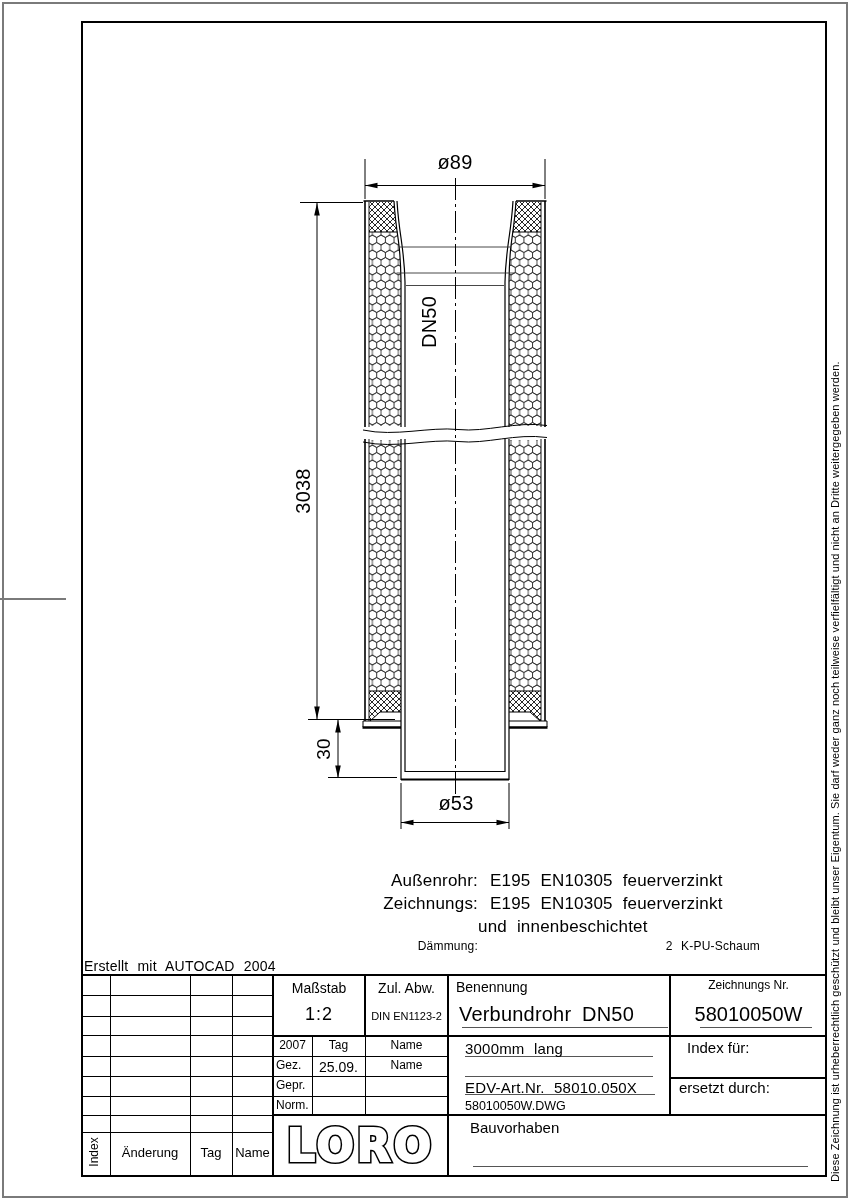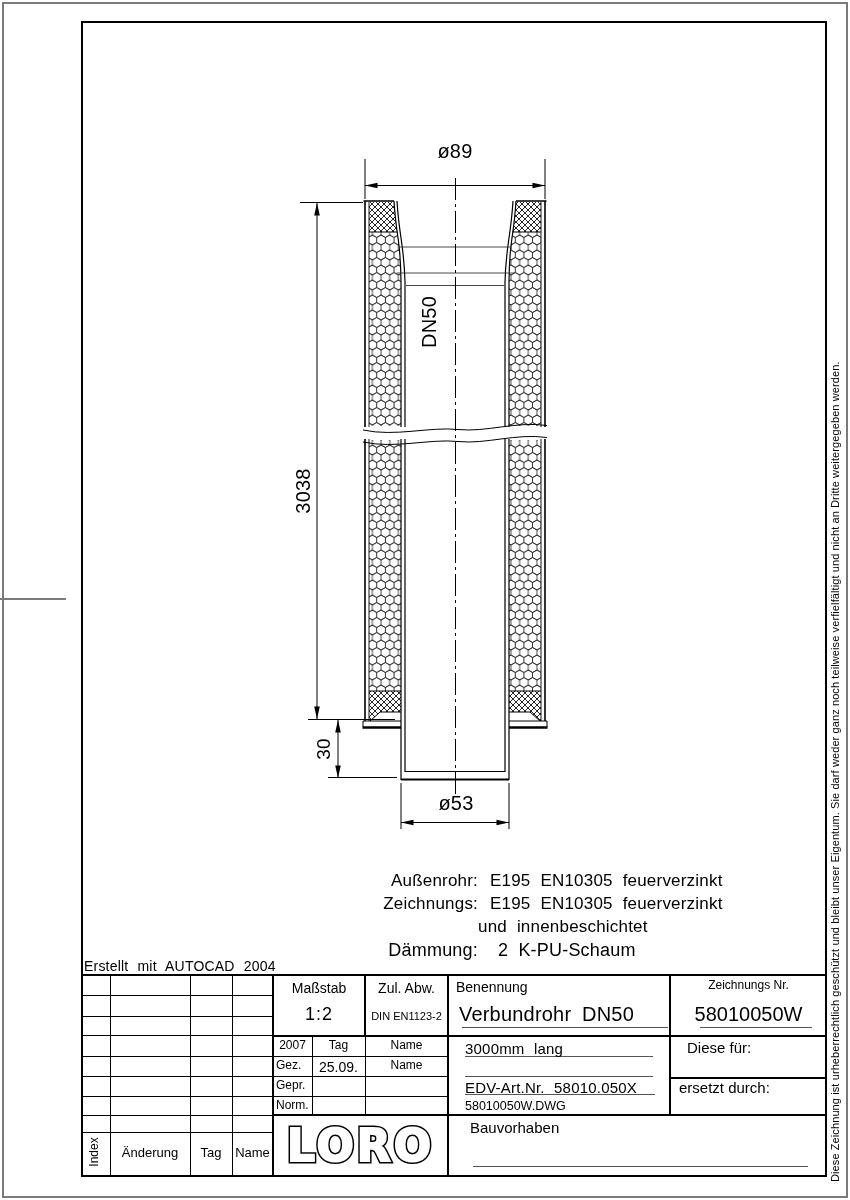--- a/index.html
+++ b/index.html
@@ -108,40 +108,40 @@
       <polygon points="545,185.5 532.5,182.8 532.5,188.2"></polygon>
       <polygon points="317,203 314.2,215.5 319.8,215.5"></polygon>
       <polygon points="317,719 314.2,706.5 319.8,706.5"></polygon>
       <polygon points="338,720 335.2,732.5 340.8,732.5"></polygon>
       <polygon points="338,778 335.2,765.5 340.8,765.5"></polygon>
       <polygon points="401,822.5 413.5,819.8 413.5,825.2"></polygon>
       <polygon points="509,822.5 496.5,819.8 496.5,825.2"></polygon>
     </g>
   </svg>
 
-  <div class="t ctr cad" style="left:415px;top:140px;width:80px;font-size:20px;">ø89</div>
+  <div class="t ctr cad" style="left:415px;top:151px;width:80px;font-size:20px;">ø89</div>
   <div class="t ctr cad rot" style="left:268px;top:479px;width:72px;height:24px;font-size:20px;">3038</div>
   <div class="t ctr cad rot" style="left:394px;top:310px;width:72px;height:24px;font-size:20px;">DN50</div>
   <div class="t ctr cad rot" style="left:300px;top:737px;width:50px;height:24px;font-size:19px;">30</div>
   <div class="t ctr cad" style="left:417px;top:792px;width:78px;font-size:20px;">ø53</div>
 
   <div>
     <div class="t cad" style="left:330px;top:871px;width:430px;display:flex;font-size:17px;">
       <span style="width:148px;text-align:right;">Außenrohr:</span>
       <span style="margin-left:12px;">E195 EN10305 feuerverzinkt</span>
     </div>
     <div class="t cad" style="left:330px;top:894px;width:430px;display:flex;font-size:17px;">
       <span style="width:148px;text-align:right;">Zeichnungs:</span>
       <span style="margin-left:12px;">E195 EN10305 feuerverzinkt</span>
     </div>
     <div class="t cad" style="left:330px;top:917px;width:430px;display:flex;font-size:17px;">
       <span style="width:148px;text-align:right;"></span>
       <span style="margin-left:0;">und innenbeschichtet</span>
     </div>
-    <div class="t cad" style="left:330px;top:940px;width:430px;display:flex;font-size:18px;">
+    <div class="t cad" style="left:330px;top:940px;width:430px;display:flex;font-size:12px;justify-content:space-between;">
       <span style="width:148px;text-align:right;">Dämmung:</span>
       <span style="margin-left:20px;">2 K-PU-Schaum</span>
     </div>
   </div>
 
   <div class="t cad" style="left:84px;top:958px;font-size:14px;">Erstellt mit AUTOCAD 2004</div>
 
   <div>
 
     <div class="hl" style="left:82px;top:974px;width:745px;height:2px;"></div>
@@ -179,21 +179,21 @@
     <div class="t ctr" style="left:273px;top:1004px;width:92px;font-size:18px;letter-spacing:1px;">1:2</div>
     <div class="t ctr" style="left:365px;top:980px;width:83px;font-size:14px;">Zul. Abw.</div>
     <div class="t ctr" style="left:365px;top:1010px;width:83px;font-size:11px;">DIN EN1123-2</div>
 
     <div class="t" style="left:456px;top:979px;font-size:14px;">Benennung</div>
     <div class="t cad" style="left:459px;top:1003px;font-size:20px;">Verbundrohr DN50</div>
     <div class="t ctr" style="left:670px;top:979px;width:157px;font-size:12px;">Zeichnungs Nr.</div>
     <div class="t ctr" style="left:670px;top:1003px;width:157px;font-size:20px;">58010050W</div>
 
     <div class="t cad" style="left:465px;top:1040px;font-size:15px;">3000mm lang</div>
-    <div class="t" style="left:687px;top:1039px;font-size:15px;">Diese für:</div>
+    <div class="t" style="left:687px;top:1039px;font-size:15px;">Index für:</div>
     <div class="t cad" style="left:465px;top:1079px;font-size:15px;">EDV-Art.Nr. 58010.050X</div>
     <div class="t" style="left:465px;top:1099px;font-size:12.5px;">58010050W.DWG</div>
     <div class="t" style="left:679px;top:1079px;font-size:15px;">ersetzt durch:</div>
     <div class="t" style="left:470px;top:1119px;font-size:15px;">Bauvorhaben</div>
 
     <div class="t ctr" style="left:273px;top:1039px;width:39px;font-size:12px;">2007</div>
     <div class="t ctr" style="left:312px;top:1039px;width:53px;font-size:12px;">Tag</div>
     <div class="t ctr" style="left:365px;top:1039px;width:83px;font-size:12px;">Name</div>
     <div class="t" style="left:276px;top:1059px;font-size:12px;">Gez.</div>
     <div class="t ctr" style="left:312px;top:1059px;width:53px;font-size:14px;">25.09.</div>

